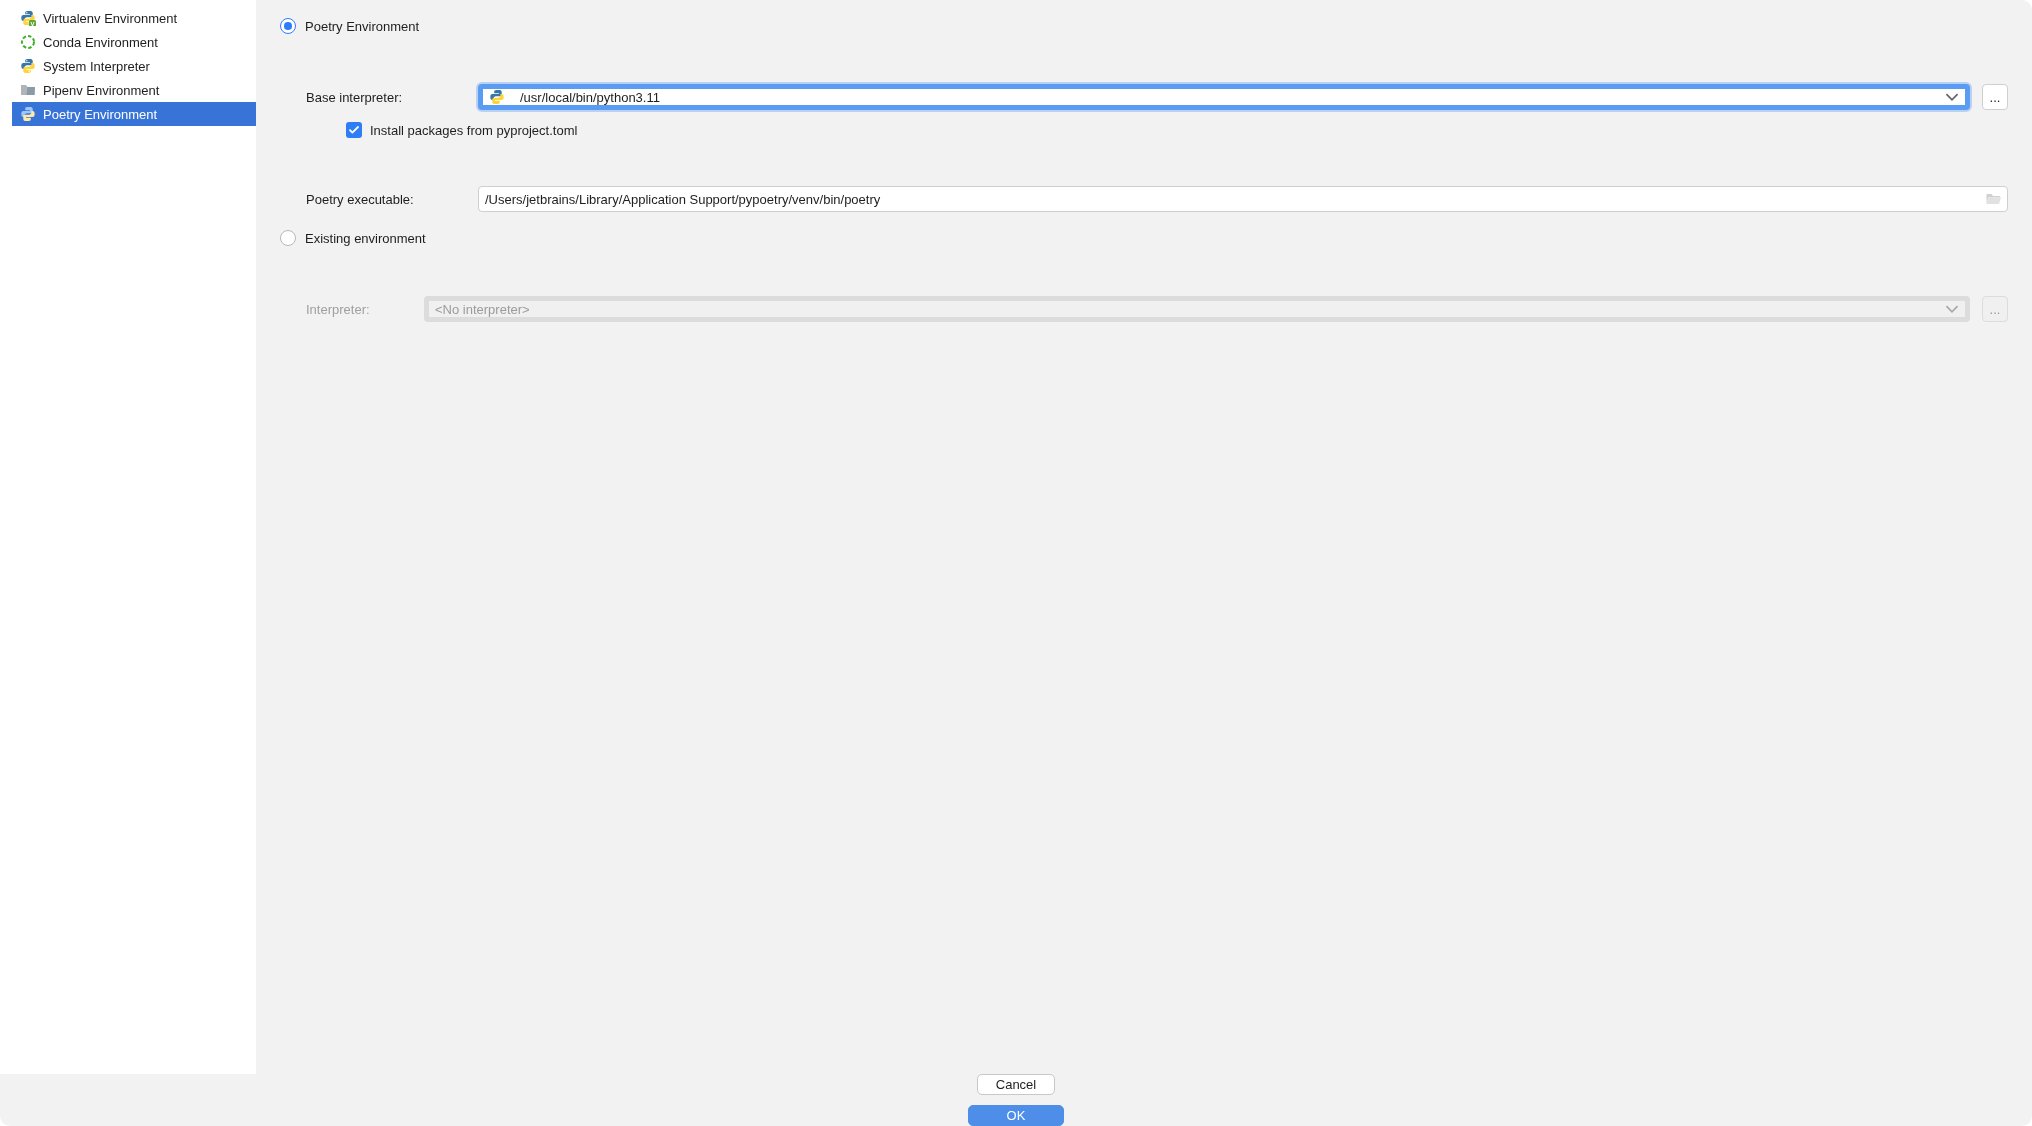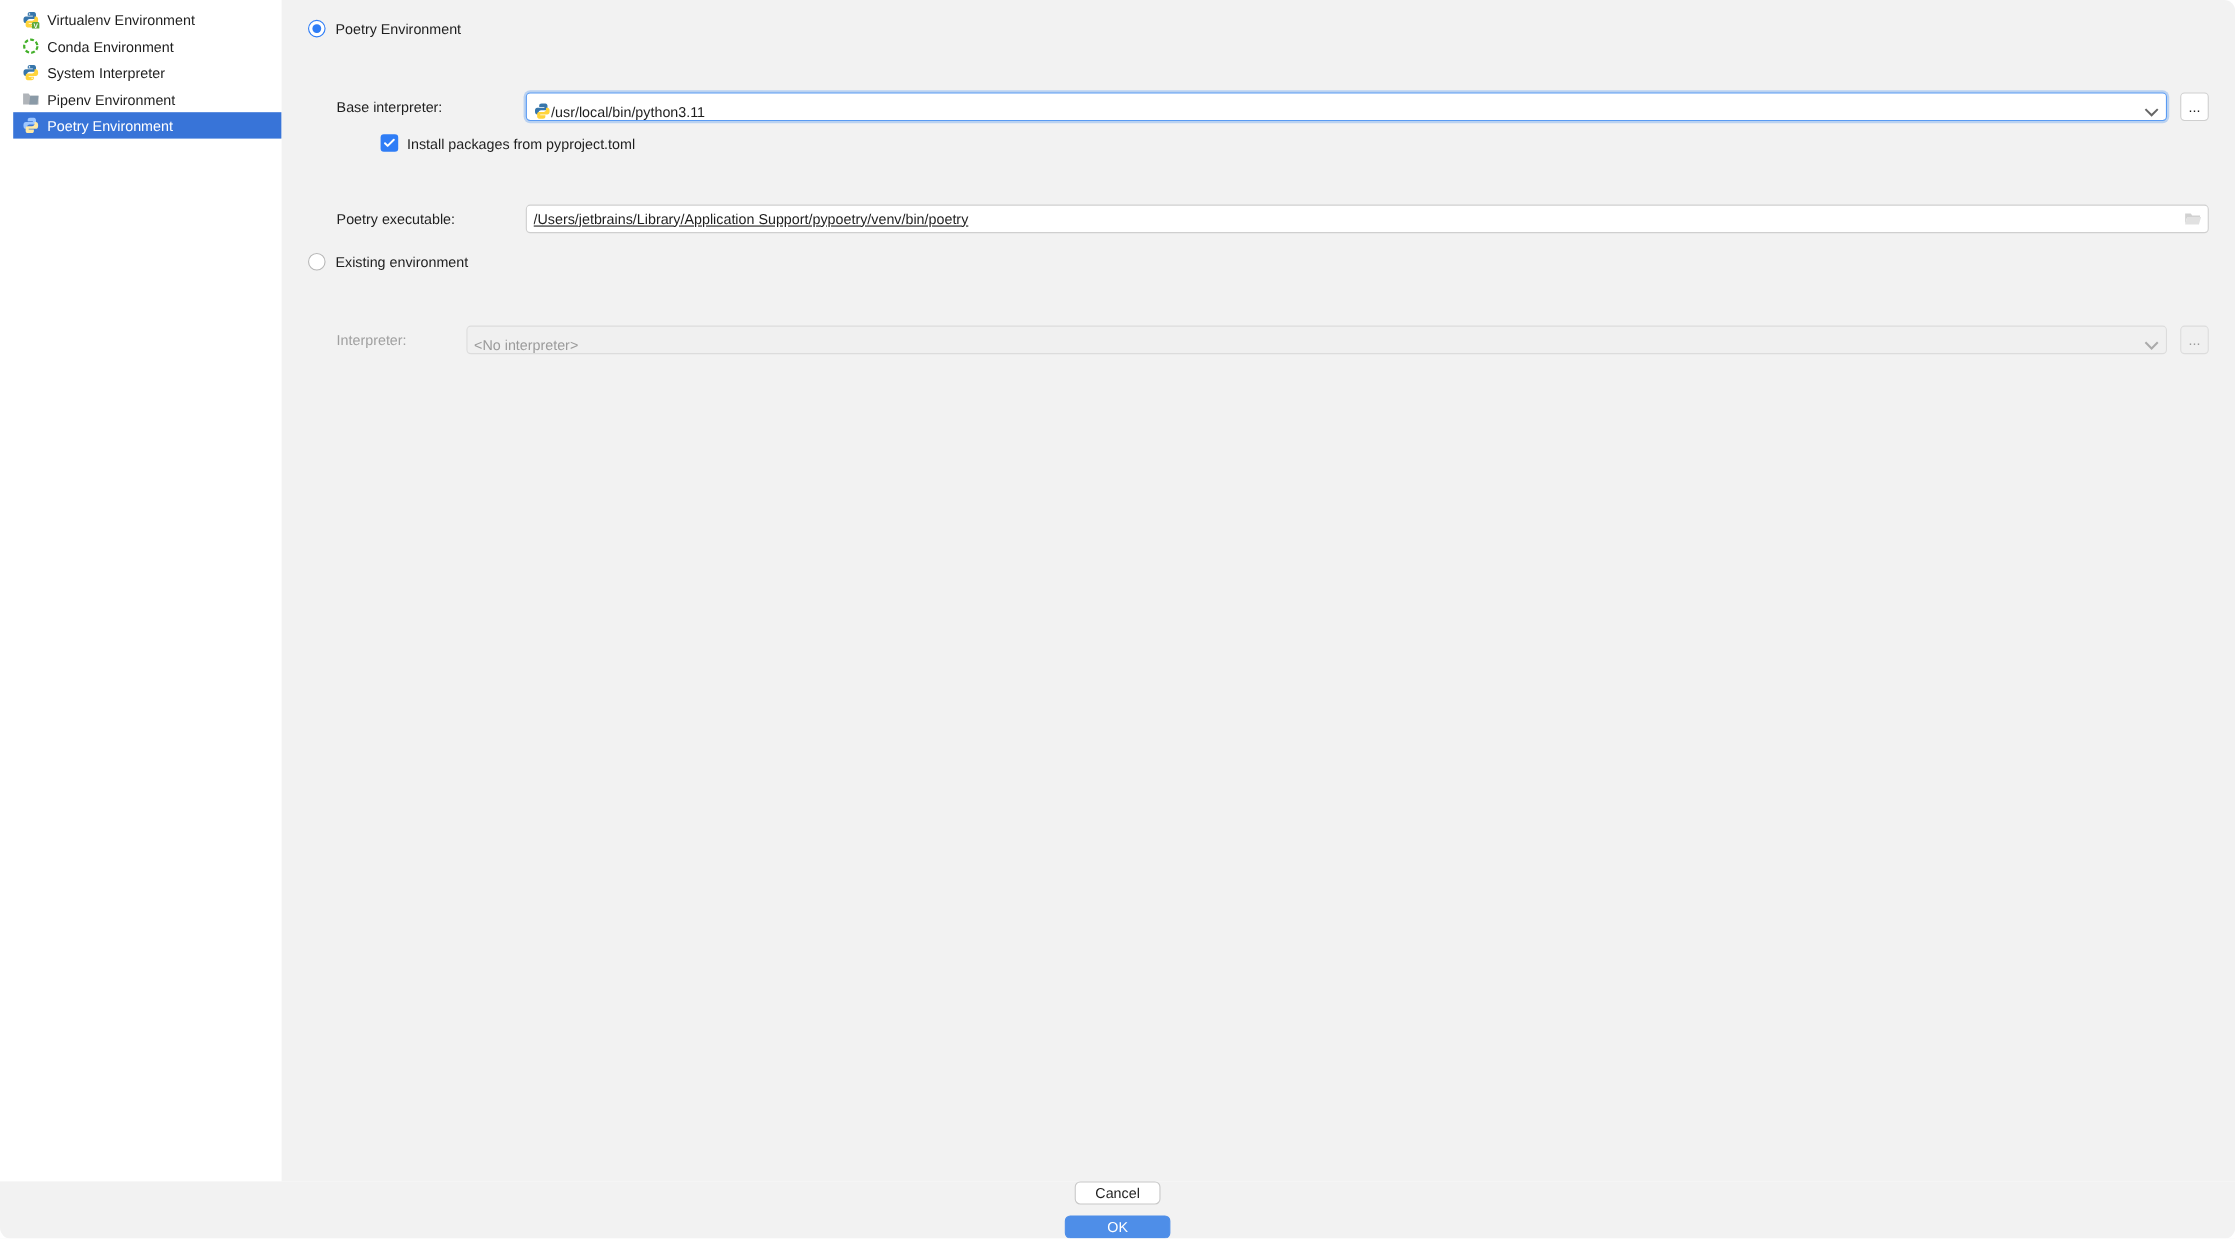--- a/index.html
+++ b/index.html
@@ -105,40 +105,40 @@
     .radio-label { font-size: 13px; }
 
     .form-block { padding-left: 26px; display: flex; flex-direction: column; gap: 12px; margin-bottom: 18px; }
     .form-line { display: flex; align-items: center; gap: 12px; margin-top: 36px; }
     .form-label { width: 160px; font-size: 13px; color: #1e1e1e; }
     .form-label.disabled { color: #a0a0a0; }
 
     .combo {
       flex: 1 1 auto; height: 26px;
       background: #ffffff;
-      border: 1px solid #d946ef;
+      border: 5px solid #d946ef;
       border-radius: 4px;
-      display: flex; align-items: flex-end; padding: 0 6px; gap: 0;
+      display: flex; align-items: center; padding: 0 6px; gap: 15px;
       position: relative; min-width: 0;
     }
     .combo.focused {
       border-color: #5a9bf3;
       box-shadow: 0 0 0 2px rgba(84,152,242,.35);
     }
     .combo.disabled { background:#f0f0f0; color:#9b9b9b; border-color:#dcdcdc; }
     .combo .value { flex: 1 1 auto; font-size: 13px; overflow: hidden; white-space: nowrap; text-overflow: ellipsis; }
     .combo .caret {
       width: 14px; height: 14px; flex-shrink: 0;
       display: inline-flex; align-items: center; justify-content: center;
     }
 
     .textfield {
       flex: 1 1 auto; height: 26px;
       background: #fff; border: 1px solid #cfcfcf; border-radius: 4px;
-      display: flex; align-items: center; padding: 0 6px; gap: 6px; min-width: 0; text-decoration: underline;
+      display: flex; align-items: center; padding: 0 6px; gap: 6px; min-width: 0;
     }
     .textfield .value { flex: 1 1 auto; font-size: 13px; overflow:hidden; white-space:nowrap; text-overflow:ellipsis; }
     .folder-ico { width:16px; height:16px; flex-shrink:0; opacity:.45; }
 
     .browse-btn {
       width: 26px; height: 26px; border:1px solid #cfcfcf; background:#fff; border-radius:4px;
       font-size:13px; line-height:1; display:flex; align-items:center; justify-content:center;
       flex-shrink:0; color:#1e1e1e;
     }
     .browse-btn.disabled { background:#f0f0f0; color:#9b9b9b; border-color:#dcdcdc; }

